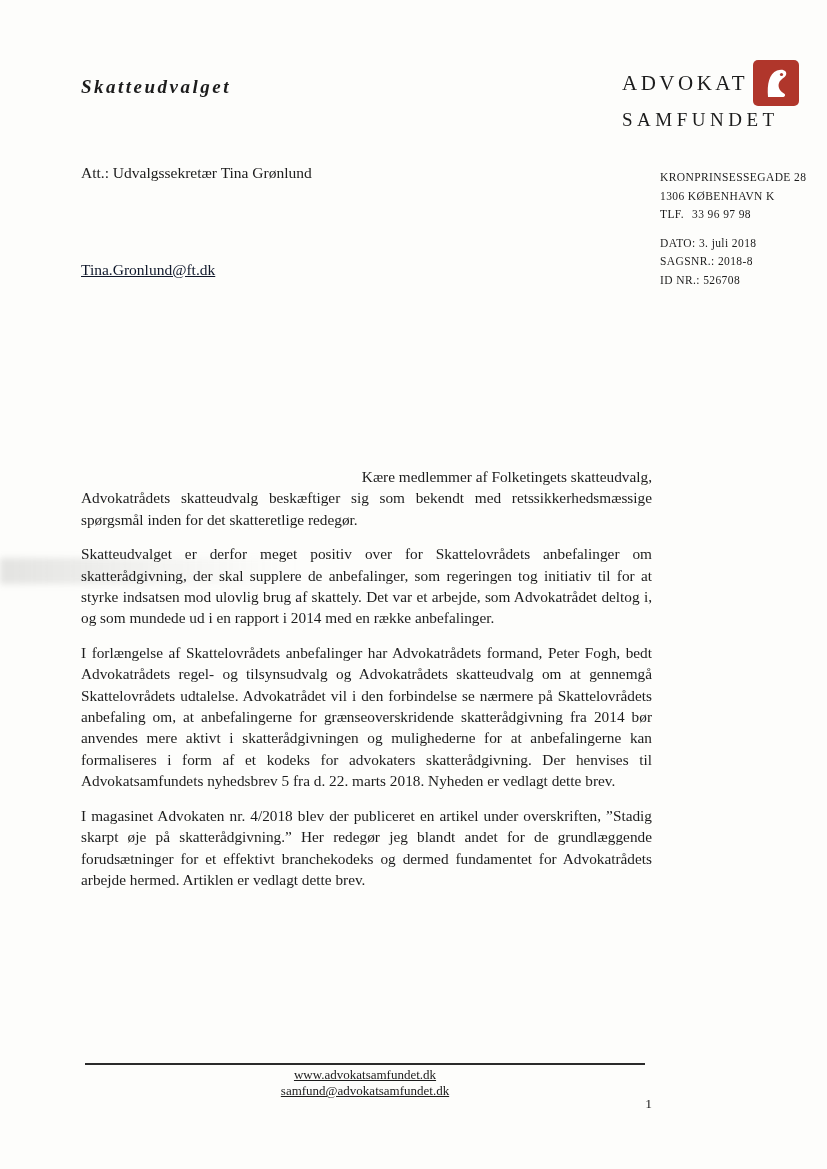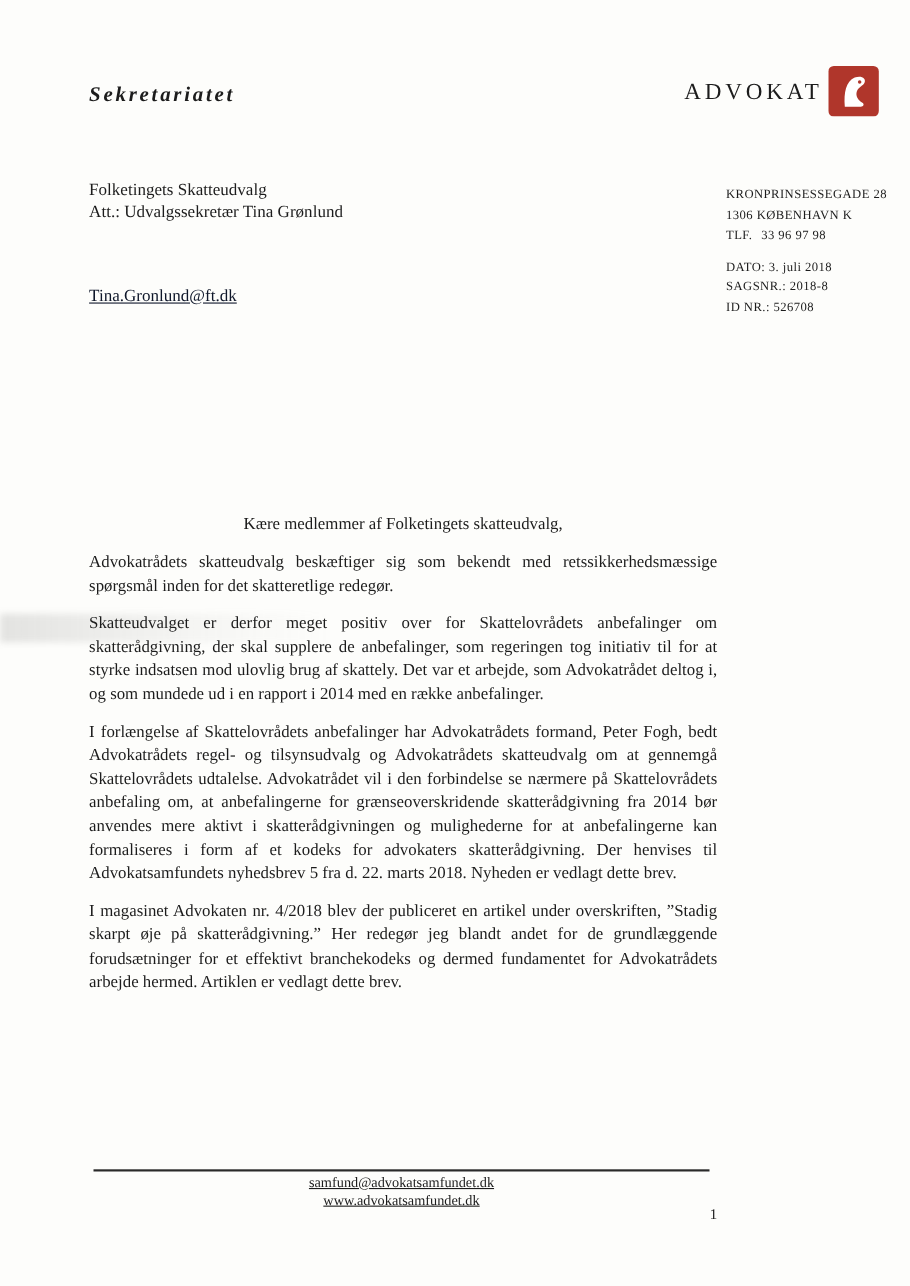--- a/index.html
+++ b/index.html
@@ -35,21 +35,21 @@
 
   
   .email-link {
     position:absolute; left:81px; top:261px;
     font-size:15.5px; color:#0f172a; text-decoration:underline; cursor:pointer;
   }
 
   
   .letter { position:absolute; left:81px; top:466px; width:571px; font-size:15.3px; line-height:21.4px; text-align:justify; }
   .letter-heading { font-size:15.3px; font-weight:bold; text-align:justify; line-height:22px; margin-bottom:15px; }
-  .salutation { text-align:center; margin-bottom:13px; }
+  .salutation { text-align:right; }
   .letter p { margin-bottom:13px; }
 
   
   .scan-artifact {
     position:absolute; left:0; top:558px; width:315px; height:26px;
     background:linear-gradient(90deg, rgba(125,125,125,0.20), rgba(150,150,150,0.08) 55%, rgba(160,160,160,0) 95%);
     filter:blur(3px);
     pointer-events:none;
   }
 
@@ -57,35 +57,35 @@
   .footer { position:absolute; left:85px; top:1063px; width:560px; text-align:center; font-size:13px; line-height:16px; }
   .footer-rule { border-top:2px solid #2a2a2a; margin-bottom:2px; }
   .footer-link { color:#1c1c1c; text-decoration:underline; cursor:pointer; display:inline-block; }
   .page-number { position:absolute; left:81px; top:1096px; width:571px; text-align:right; font-size:13.5px; }
 </style>
 </head>
 <body>
 
 <div class="page">
 
-  <div class="dept-title">Sekretariatet</div>
+  <div class="dept-title">Skatteudvalget</div>
 
   <div class="logo">
     <div class="logo-row">
       <span class="logo-advokat">ADVOKAT</span>
       <svg class="logo-mark" viewBox="0 0 46 46" aria-hidden="true">
         <rect x="0" y="0" width="46" height="46" rx="5" fill="#b0362b"></rect>
         <path d="M15 37 C14 24, 16 14, 24 10.5 C30 8.2, 34.5 11, 33 15 C31.8 18.2, 27.5 18.8, 26 23 C24.5 27.2, 27 31, 31 33.5 C33 34.8, 32 37, 29.5 37 Z" fill="#ffffff"></path>
         <circle cx="28.5" cy="14.5" r="1.6" fill="#b0362b"></circle>
       </svg>
     </div>
+    <div class="logo-samfundet">SAMFUNDET</div>
   </div>
 
   <div class="recipient">
-    <div>Folketingets Skatteudvalg</div>
     <div>Att.: Udvalgssekretær Tina Grønlund</div>
   </div>
 
   <div class="info-col">
     <div>KRONPRINSESSEGADE 28</div>
     <div>1306 KØBENHAVN K</div>
     <div><span>TLF.</span><span class="phone-val">33 96 97 98</span></div>
     <div class="info-gap"></div>
     <div>DATO: 3. juli 2018</div>
     <div>SAGSNR.: 2018-8</div>
@@ -99,19 +99,19 @@
   <div class="letter">
     <div class="salutation">Kære medlemmer af Folketingets skatteudvalg,</div>
     <p>Advokatrådets skatteudvalg beskæftiger sig som bekendt med retssikkerhedsmæssige spørgsmål inden for det skatteretlige redegør.</p>
     <p>Skatteudvalget er derfor meget positiv over for Skattelovrådets anbefalinger om skatterådgivning, der skal supplere de anbefalinger, som regeringen tog initiativ til for at styrke indsatsen mod ulovlig brug af skattely. Det var et arbejde, som Advokatrådet deltog i, og som mundede ud i en rapport i 2014 med en række anbefalinger.</p>
     <p>I forlængelse af Skattelovrådets anbefalinger har Advokatrådets formand, Peter Fogh, bedt Advokatrådets regel- og tilsynsudvalg og Advokatrådets skatteudvalg om at gennemgå Skattelovrådets udtalelse. Advokatrådet vil i den forbindelse se nærmere på Skattelovrådets anbefaling om, at anbefalingerne for grænseoverskridende skatterådgivning fra 2014 bør anvendes mere aktivt i skatterådgivningen og mulighederne for at anbefalingerne kan formaliseres i form af et kodeks for advokaters skatterådgivning. Der henvises til Advokatsamfundets nyhedsbrev 5 fra d. 22. marts 2018. Nyheden er vedlagt dette brev.</p>
     <p>I magasinet Advokaten nr. 4/2018 blev der publiceret en artikel under overskriften, ”Stadig skarpt øje på skatterådgivning.” Her redegør jeg blandt andet for de grundlæggende forudsætninger for et effektivt branchekodeks og dermed fundamentet for Advokatrådets arbejde hermed. Artiklen er vedlagt dette brev.</p>
   </div>
 
   <div class="footer">
     <div class="footer-rule"></div>
+    <div><a class="footer-link">www.advokatsamfundet.dk</a></div>
     <div><a class="footer-link">samfund@advokatsamfundet.dk</a></div>
-    <div><a class="footer-link">www.advokatsamfundet.dk</a></div>
   </div>
 
   <div class="page-number">1</div>
 
 </div>
 
 </body></html>

